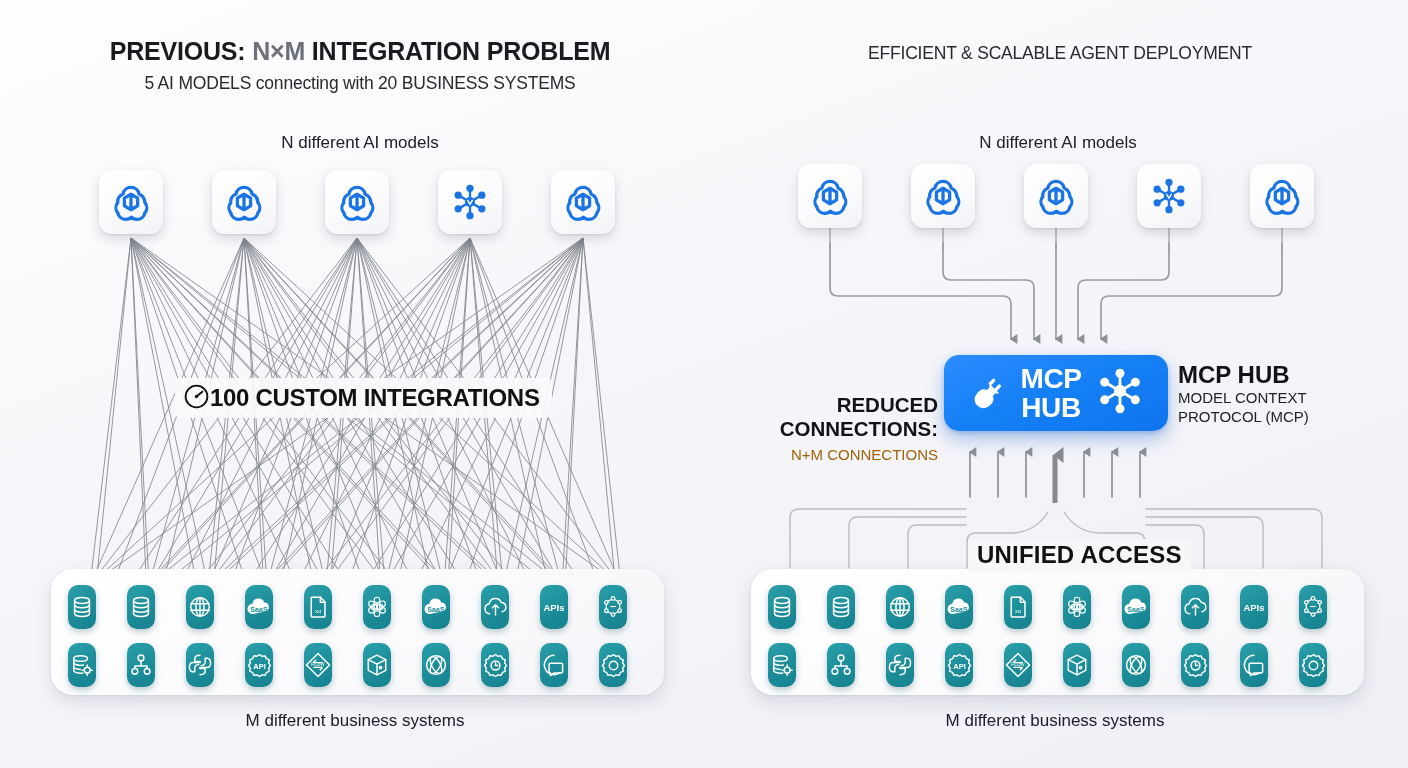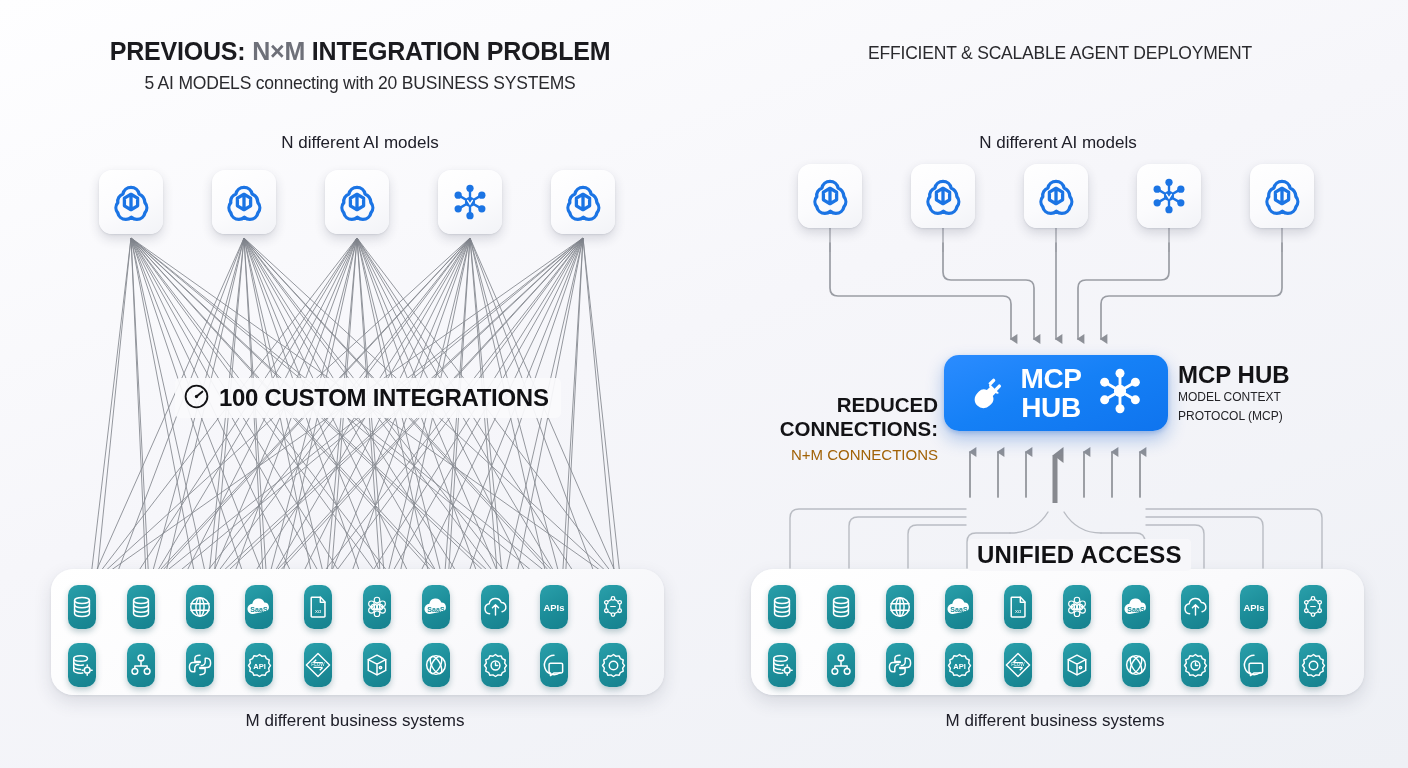--- a/index.html
+++ b/index.html
@@ -53,21 +53,21 @@
     width:28px;height:44px;border-radius:10px;
     background:linear-gradient(150deg,#2aa0ab 0%,#1c8d99 55%,#16818e 100%);
     box-shadow:0 3px 6px rgba(20,80,90,.28);
     display:flex;align-items:center;justify-content:center;
   }
   .biz svg{display:block;}
 
   
   #integrations-badge{
     position:absolute;left:175px;top:378px;height:38px;
-    display:flex;align-items:center;gap:9px;
+    display:flex;align-items:center;gap:0;
     background:rgba(250,250,252,.93);
     padding:1px 12px 1px 8px;border-radius:5px;
   }
   #integrations-badge .txt{
     font-size:24px;font-weight:bold;color:#111114;letter-spacing:-0.3px;white-space:nowrap;
   }
 
   
   #mcp-hub{
     position:absolute;left:944px;top:355px;width:224px;height:76px;border-radius:15px;
@@ -78,21 +78,21 @@
   #mcp-hub .hub-text{
     color:#ffffff;font-weight:bold;font-size:28px;line-height:29px;text-align:center;letter-spacing:-0.4px;
   }
 
   .side-label{position:absolute;white-space:nowrap;}
   #reduced-complexity{left:766px;top:363px;width:172px;text-align:right;margin-top:30px;}
   #reduced-complexity .big{font-size:20.5px;font-weight:bold;line-height:24px;color:#131316;}
   #reduced-complexity .sub{font-size:15px;line-height:21px;color:#a16207;margin-top:3px;}
   #mcp-hub-desc{left:1178px;top:362px;text-align:left;}
   #mcp-hub-desc .big{font-size:24px;font-weight:bold;line-height:26px;color:#131316;}
-  #mcp-hub-desc .sub{font-size:12px;line-height:19px;color:#232327;}
+  #mcp-hub-desc .sub{font-size:15px;line-height:19px;color:#232327;}
 
   #unified-access{
     position:absolute;left:968px;top:499px;
     font-size:24px;font-weight:bold;letter-spacing:.2px;color:#111114;
     background:rgba(247,247,250,.96);padding:2px 9px;border-radius:4px;white-space:nowrap;margin-top:40px;
   }
 </style>
 </head>
 <body>
 

